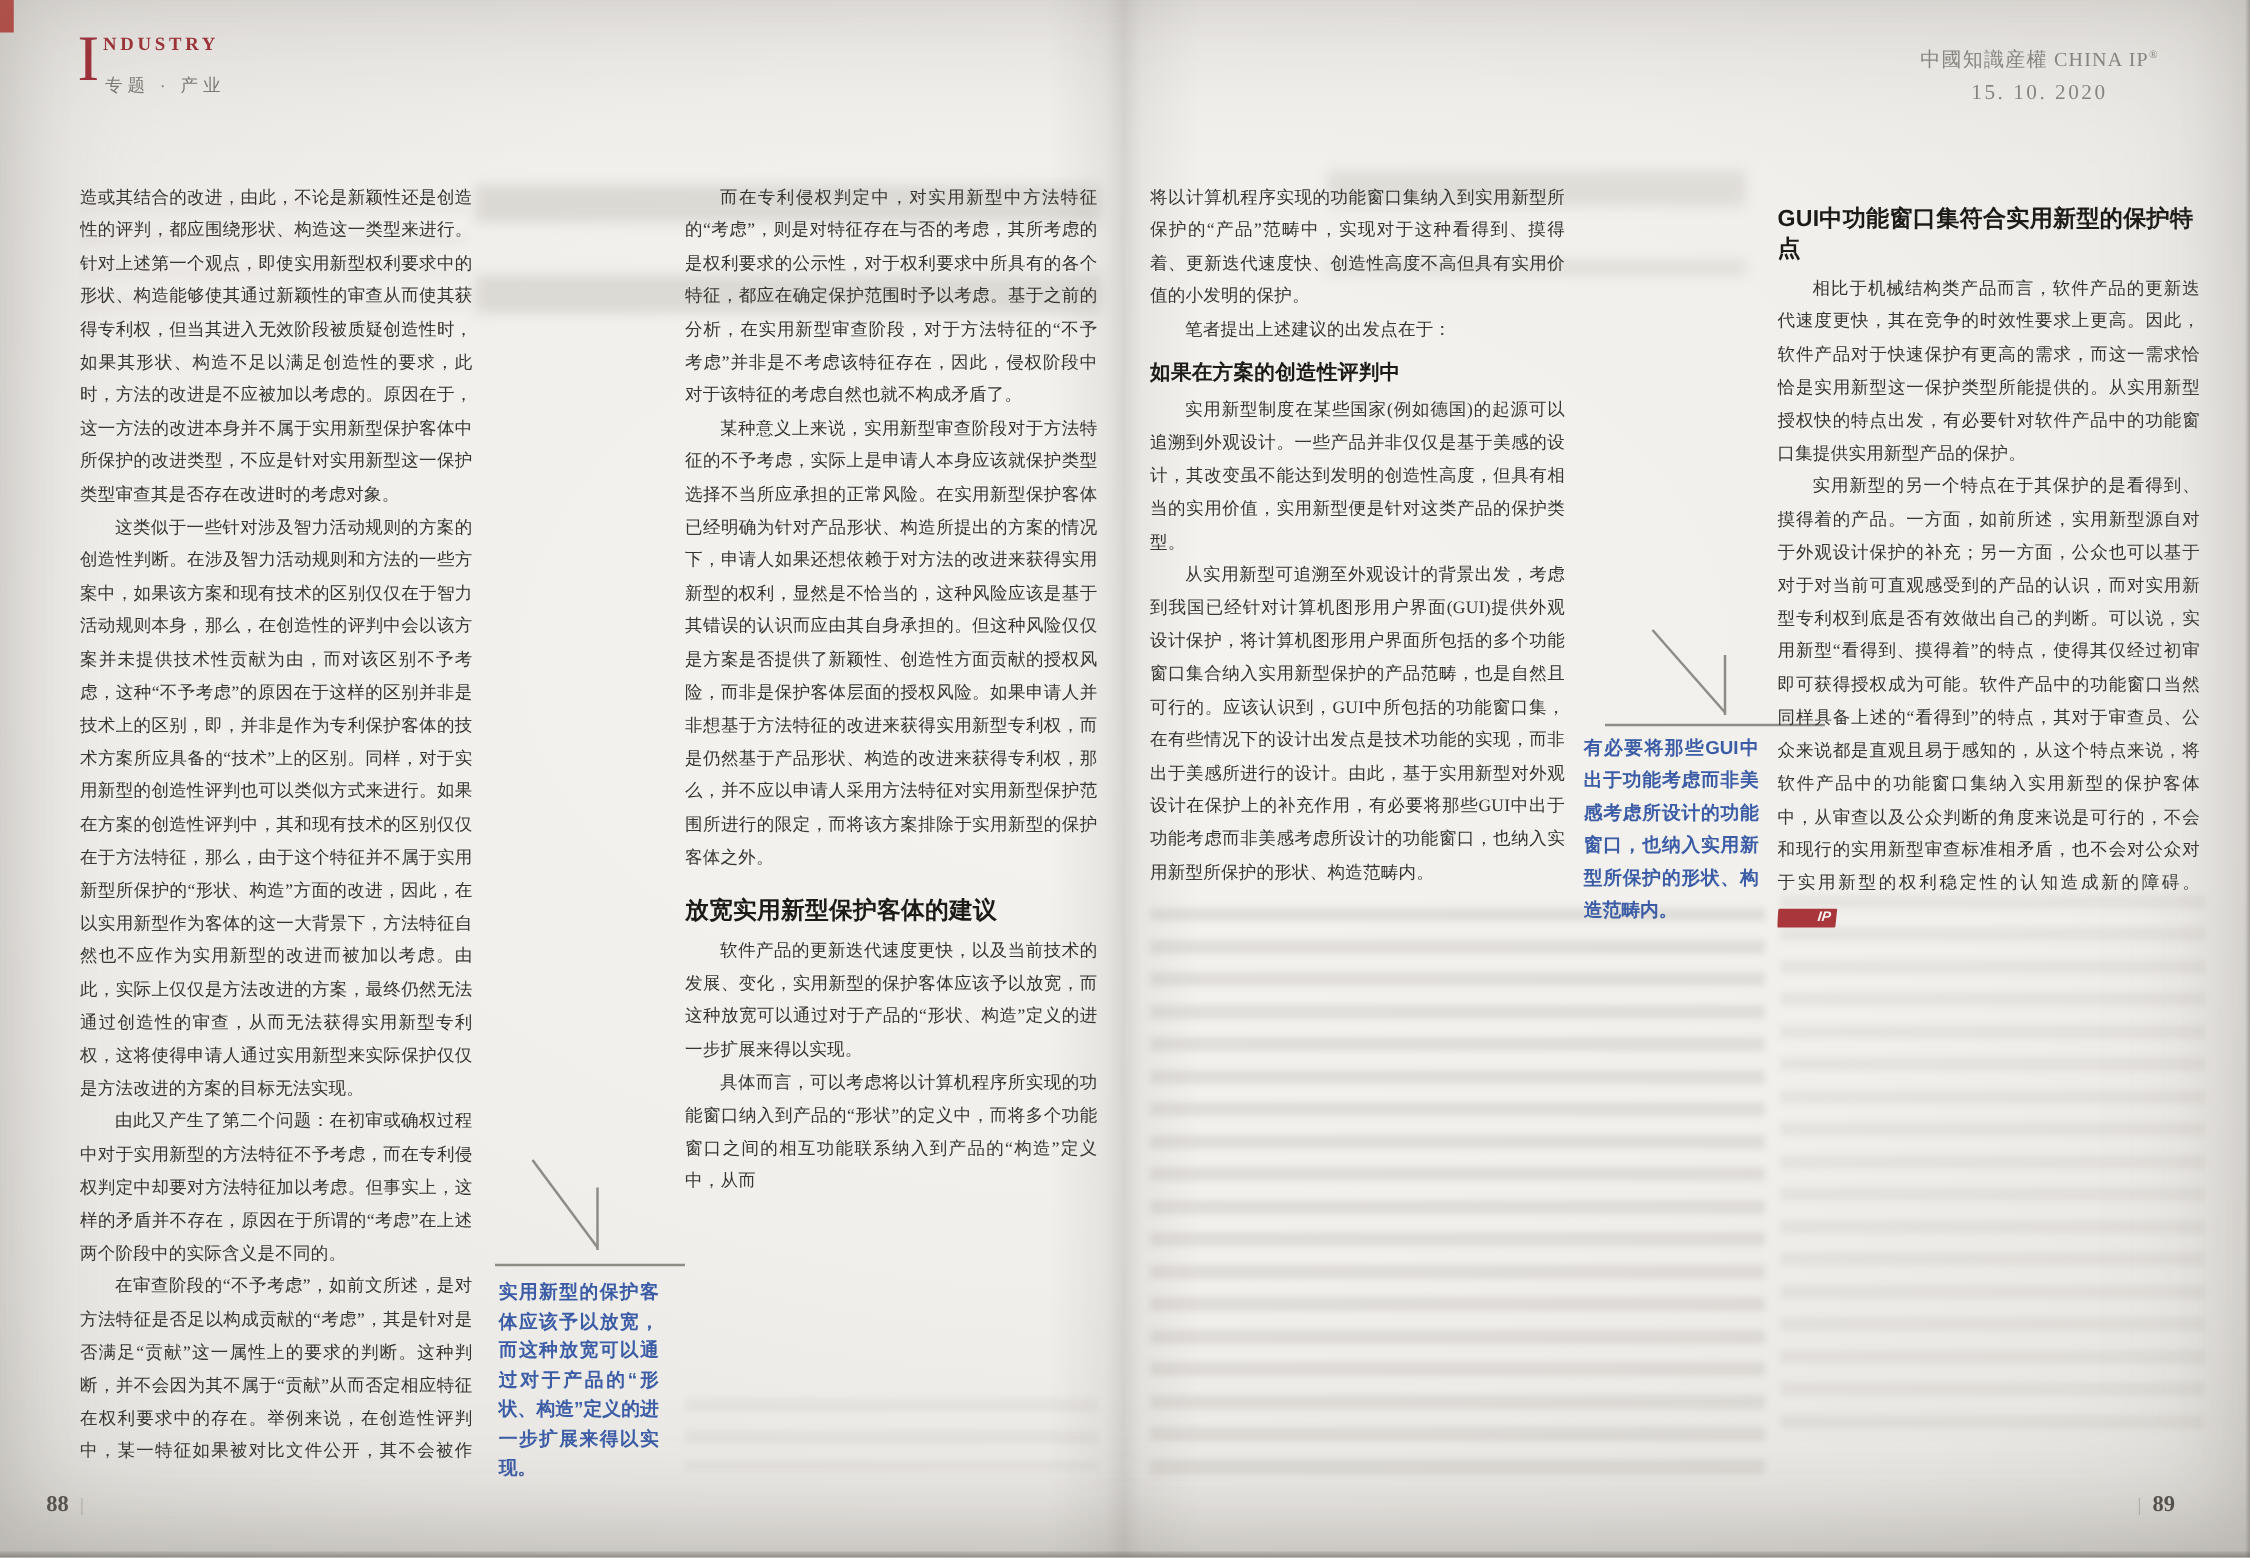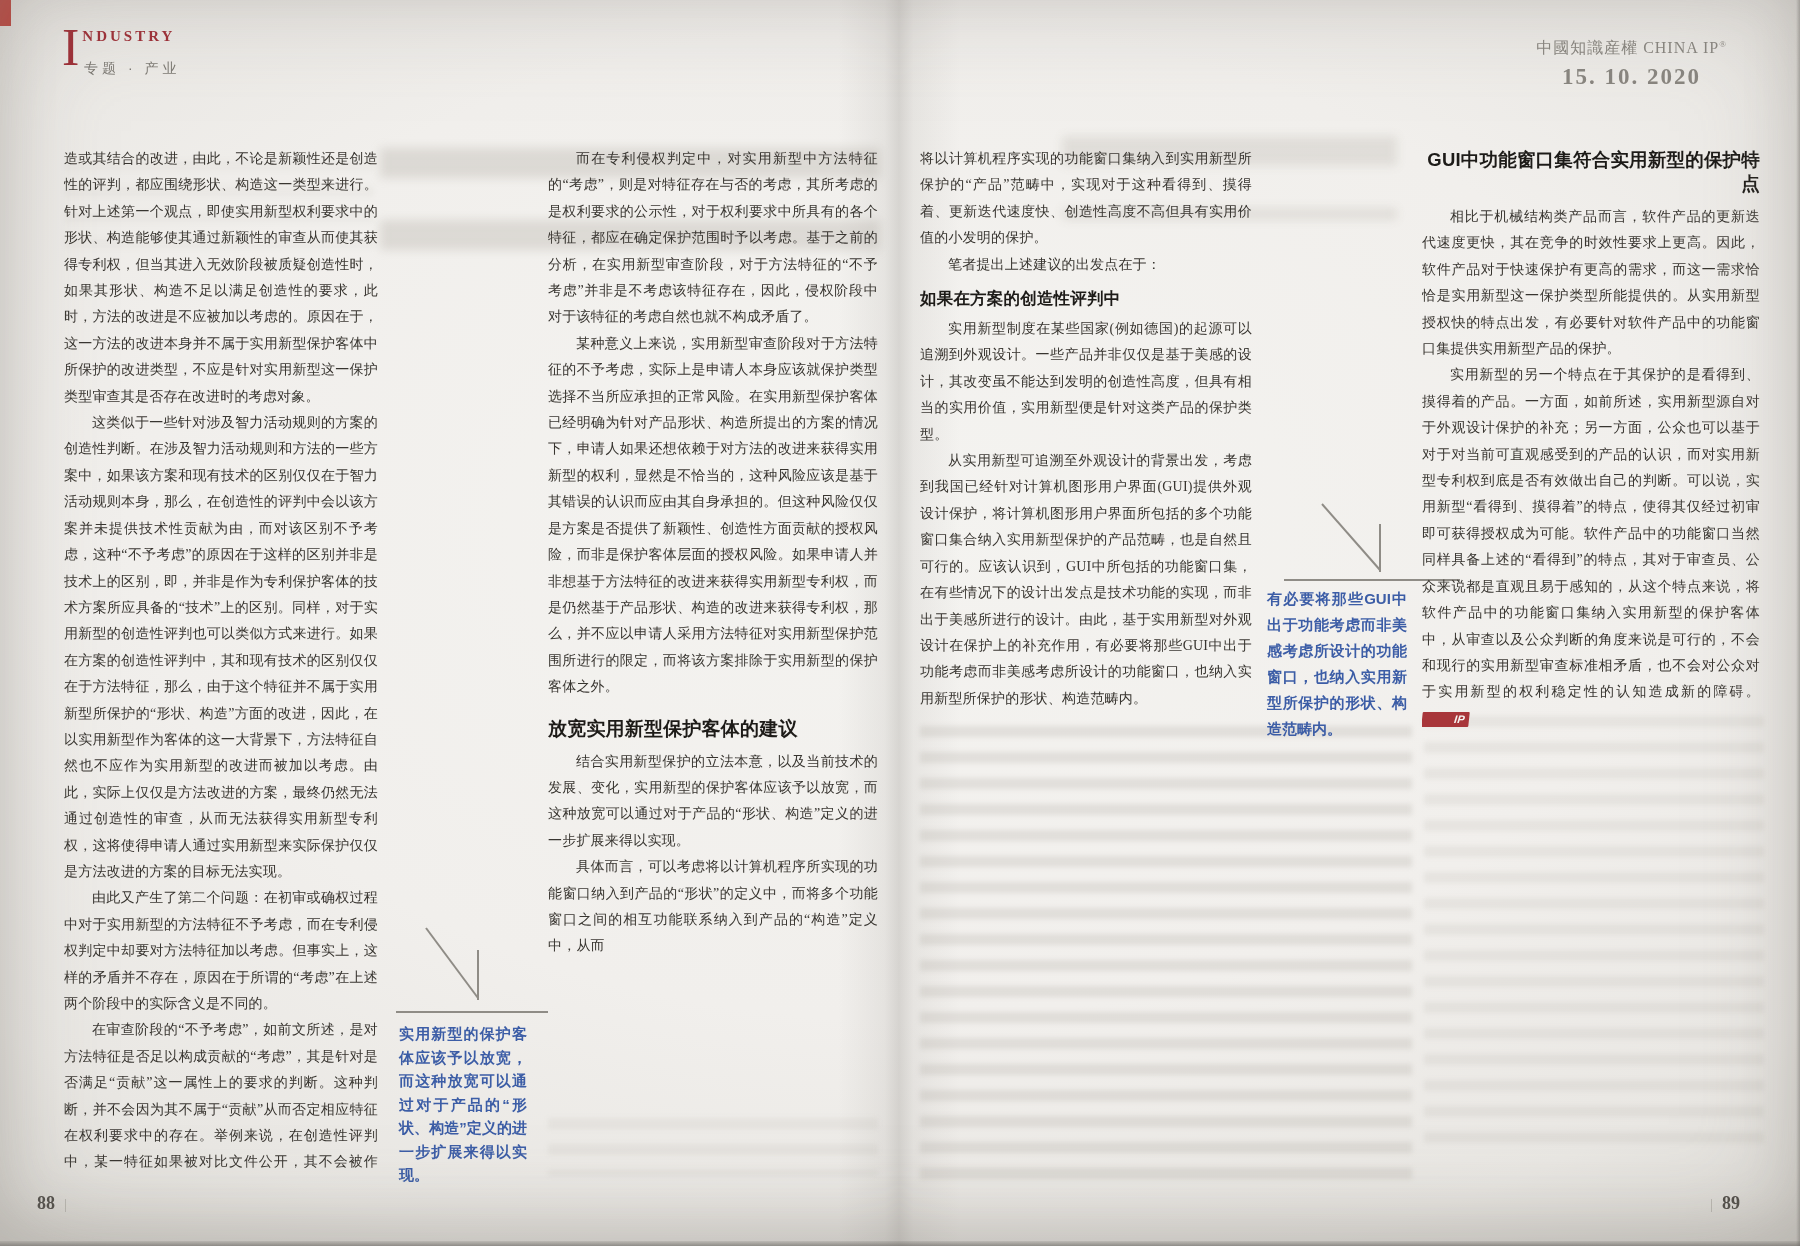--- a/index.html
+++ b/index.html
@@ -23,35 +23,35 @@
 
   
   .hdr-left{position:absolute;left:62px;top:22px;}
   .hdr-left .row{display:flex;align-items:flex-start;}
   .initial{font-family:"Liberation Serif",serif;font-size:52px;line-height:52px;color:#9e2b33;font-weight:400;}
   .mag-rest{font-family:"Liberation Serif",serif;font-size:15px;letter-spacing:3px;color:#9e2b33;font-weight:bold;margin:6px 0 0 3px;}
   .section-label{font-family:"Liberation Sans","DejaVu Sans",sans-serif;font-size:14px;color:#7c7973;letter-spacing:4px;margin:-14px 0 0 22px;}
   .hdr-right{position:absolute;right:73px;top:38px;text-align:center;color:#88857f;}
   .brand-line{font-size:16px;letter-spacing:1px;}
   .brand-line sup{font-size:9px;}
-  .date-line{font-size:23px;margin-top:5px;letter-spacing:2px;font-weight:bold;}
+  .date-line{font-size:17px;margin-top:5px;letter-spacing:2px;}
 
   
   .col{position:absolute;top:146px;overflow:hidden;
     font-size:14px;line-height:26.4px;text-align:justify;color:#383530;
     letter-spacing:.2px;}
   .col p{margin:0;text-indent:2em;}
   .col p.cont{text-indent:0;}
   .col .subhead{font-family:"Liberation Sans","DejaVu Sans",sans-serif;font-weight:bold;color:#1d1b18;
     text-indent:0;margin:16px 0 8px 0;font-size:17.5px;line-height:24px;text-align:left;}
   #col1{left:64px;width:314px;height:1022px;}
   #col2{left:548px;width:330px;height:1022px;}
   #col3{left:920px;width:332px;height:600px;}
   #col4{left:1422px;width:338px;height:600px;}
-  #col4 .subhead{margin-top:2px;text-align:right;}
+  #col4 .subhead{margin-top:17px;}
 
   
   .callout{position:absolute;font-family:"Liberation Sans","DejaVu Sans",sans-serif;
     font-weight:bold;color:#3c5da6;text-align:justify;}
   #callout1{left:399px;top:1022px;width:128px;font-size:15px;line-height:23.5px;}
   #callout2{left:1267px;top:586px;width:140px;font-size:15px;line-height:26px;}
   .callout-mark{position:absolute;}
   .callout-mark svg line{stroke:#8f8c86;stroke-width:2;}
 
   
@@ -114,21 +114,21 @@
       <line x1="0" y1="92" x2="152" y2="92"></line>
     </svg>
   </div>
 
   <div class="callout" id="callout1">实用新型的保护客体应该予以放宽，而这种放宽可以通过对于产品的“形状、构造”定义的进一步扩展来得以实现。</div>
 
   <div class="col" id="col2">
     <p>而在专利侵权判定中，对实用新型中方法特征的“考虑”，则是对特征存在与否的考虑，其所考虑的是权利要求的公示性，对于权利要求中所具有的各个特征，都应在确定保护范围时予以考虑。基于之前的分析，在实用新型审查阶段，对于方法特征的“不予考虑”并非是不考虑该特征存在，因此，侵权阶段中对于该特征的考虑自然也就不构成矛盾了。</p>
     <p>某种意义上来说，实用新型审查阶段对于方法特征的不予考虑，实际上是申请人本身应该就保护类型选择不当所应承担的正常风险。在实用新型保护客体已经明确为针对产品形状、构造所提出的方案的情况下，申请人如果还想依赖于对方法的改进来获得实用新型的权利，显然是不恰当的，这种风险应该是基于其错误的认识而应由其自身承担的。但这种风险仅仅是方案是否提供了新颖性、创造性方面贡献的授权风险，而非是保护客体层面的授权风险。如果申请人并非想基于方法特征的改进来获得实用新型专利权，而是仍然基于产品形状、构造的改进来获得专利权，那么，并不应以申请人采用方法特征对实用新型保护范围所进行的限定，而将该方案排除于实用新型的保护客体之外。</p>
     <div class="subhead" style="font-size:19px;">放宽实用新型保护客体的建议</div>
-    <p>结合实用新型保护的立法本意，以及当前技术的发展、变化，实用新型的保护客体应该予以放宽，而这种放宽可以通过对于产品的“形状、构造”定义的进一步扩展来得以实现。</p>
+    <p>软件产品的更新迭代速度更快，以及当前技术的发展、变化，实用新型的保护客体应该予以放宽，而这种放宽可以通过对于产品的“形状、构造”定义的进一步扩展来得以实现。</p>
     <p>具体而言，可以考虑将以计算机程序所实现的功能窗口纳入到产品的“形状”的定义中，而将多个功能窗口之间的相互功能联系纳入到产品的“构造”定义中，从而</p>
   </div>
 
   <div class="col" id="col3">
     <p class="cont">将以计算机程序实现的功能窗口集纳入到实用新型所保护的“产品”范畴中，实现对于这种看得到、摸得着、更新迭代速度快、创造性高度不高但具有实用价值的小发明的保护。</p>
     <p>笔者提出上述建议的出发点在于：</p>
     <div class="subhead" style="font-size:16.5px;margin:8px 0 6px 0;">如果在方案的创造性评判中</div>
     <p>实用新型制度在某些国家(例如德国)的起源可以追溯到外观设计。一些产品并非仅仅是基于美感的设计，其改变虽不能达到发明的创造性高度，但具有相当的实用价值，实用新型便是针对这类产品的保护类型。</p>
     <p>从实用新型可追溯至外观设计的背景出发，考虑到我国已经针对计算机图形用户界面(GUI)提供外观设计保护，将计算机图形用户界面所包括的多个功能窗口集合纳入实用新型保护的产品范畴，也是自然且可行的。应该认识到，GUI中所包括的功能窗口集，在有些情况下的设计出发点是技术功能的实现，而非出于美感所进行的设计。由此，基于实用新型对外观设计在保护上的补充作用，有必要将那些GUI中出于功能考虑而非美感考虑所设计的功能窗口，也纳入实用新型所保护的形状、构造范畴内。</p>
   </div>

